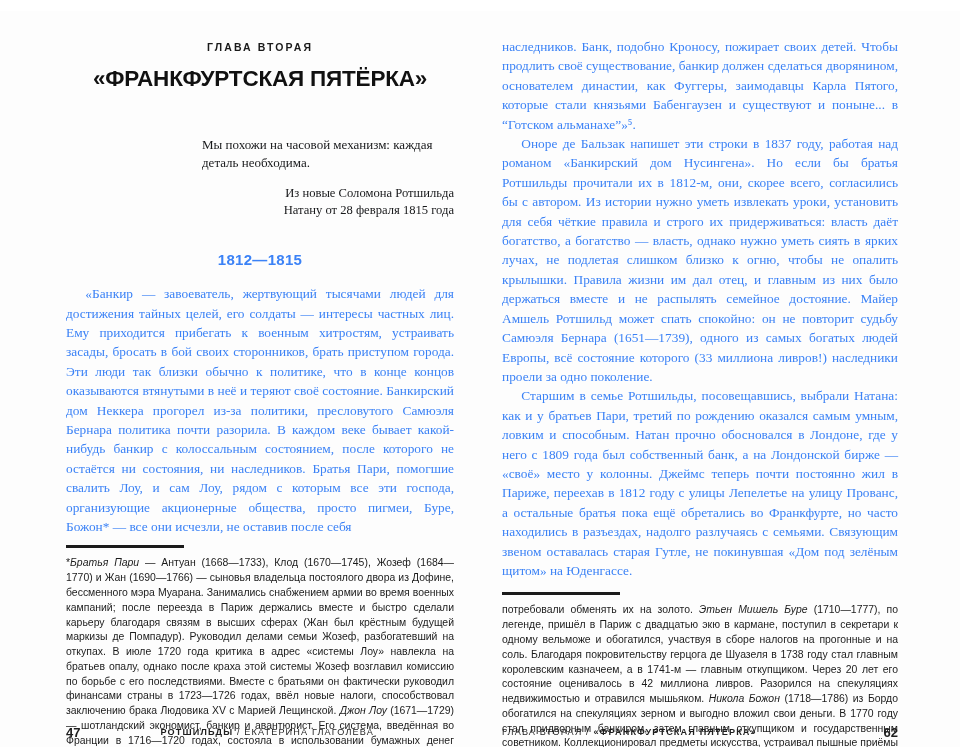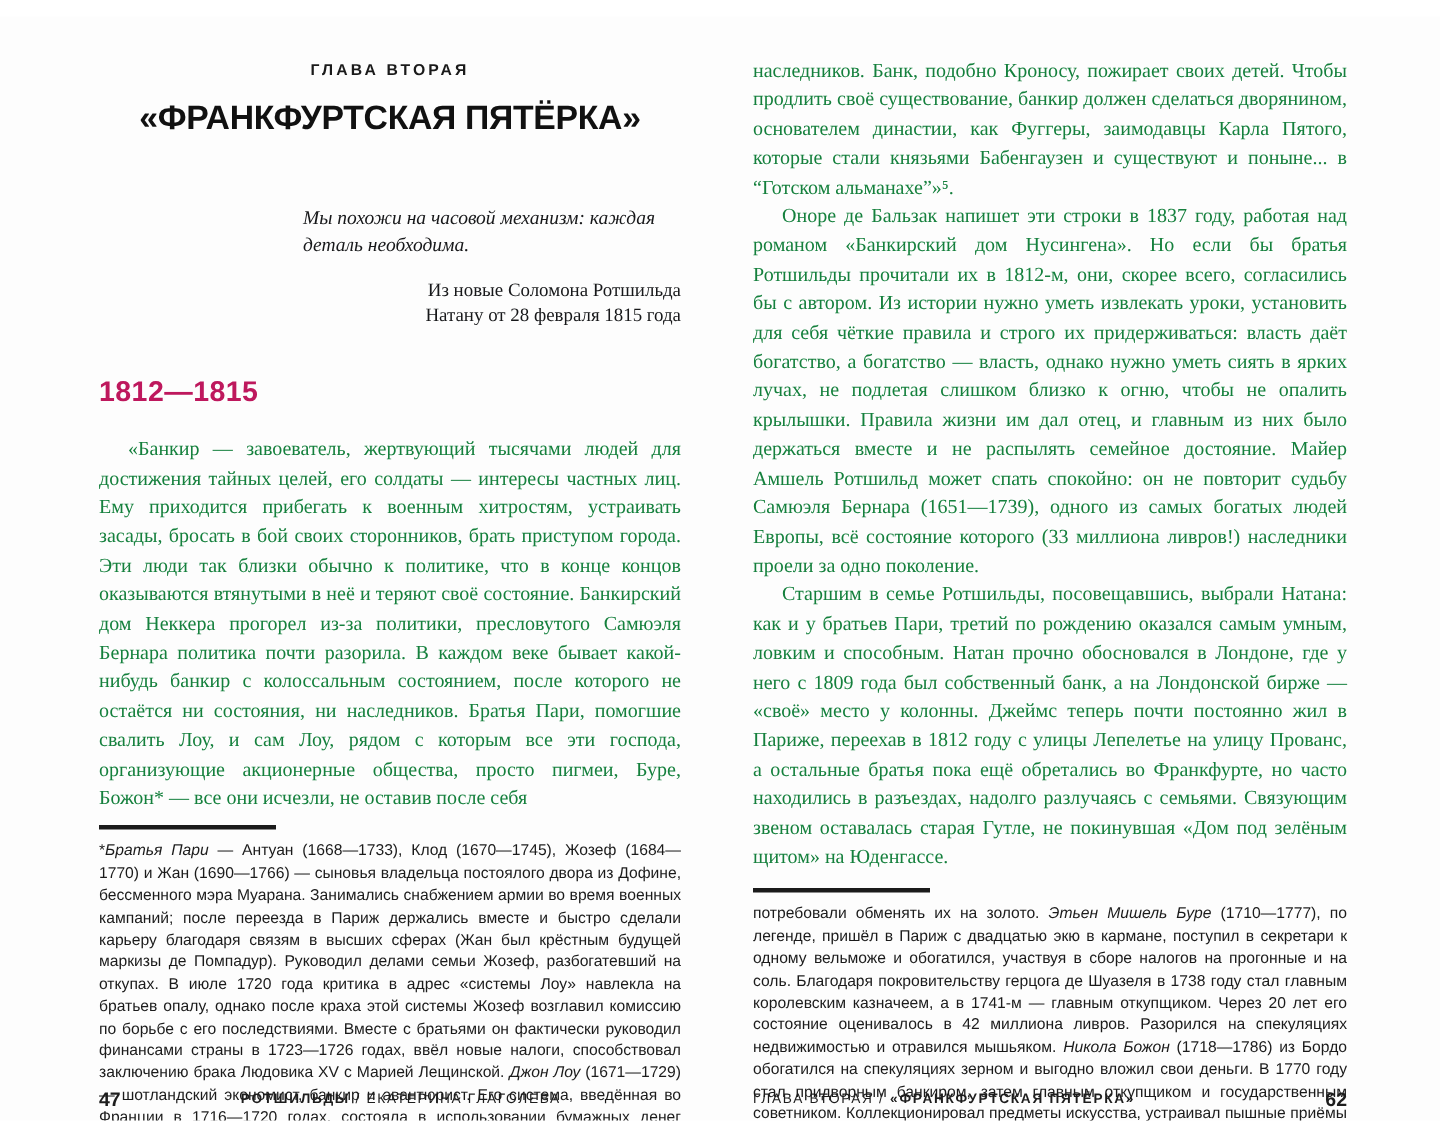--- a/index.html
+++ b/index.html
@@ -53,57 +53,56 @@
     white-space: nowrap;
   }
 
   
   .epigraph {
     margin: 44px 0 0 0;
     padding-left: 136px;
   }
   .epigraph-text {
     font-family: "Liberation Serif", serif;
-    font-style: italic;
     font-size: 13px;
     line-height: 1.42;
     text-align: left;
     color: #17181a;
   }
   .epigraph-source {
     margin-top: 12px;
     font-family: "Liberation Serif", serif;
     font-size: 12.6px;
     line-height: 1.36;
     text-align: right;
     color: #17181a;
   }
 
   
   .section-date {
     margin: 32px 0 0 0;
-    text-align: left;
-    font-family: "Liberation Sans", sans-serif;
-    font-size: 19px;
+    text-align: center;
+    font-family: "Liberation Sans", sans-serif;
+    font-size: 15px;
     font-weight: 700;
     letter-spacing: 0.3px;
-    color: #be185d;
+    color: #3b82f6;
   }
 
   
   .body-block { margin-top: 16px; }
   .page-right .body-block { margin-top: 26px; }
   p.body {
     margin: 0;
     font-family: "Liberation Serif", serif;
     font-size: 13.35px;
     line-height: 1.455;
     text-align: justify;
     text-indent: 1.45em;
-    color: #15803d;
+    color: #3b82f6;
     -webkit-hyphens: none;
     hyphens: none;
   }
   p.body.cont { text-indent: 0; }
 
   
   .fn-rule {
     width: 118px;
     height: 3px;
     background: #1b1b1b;

